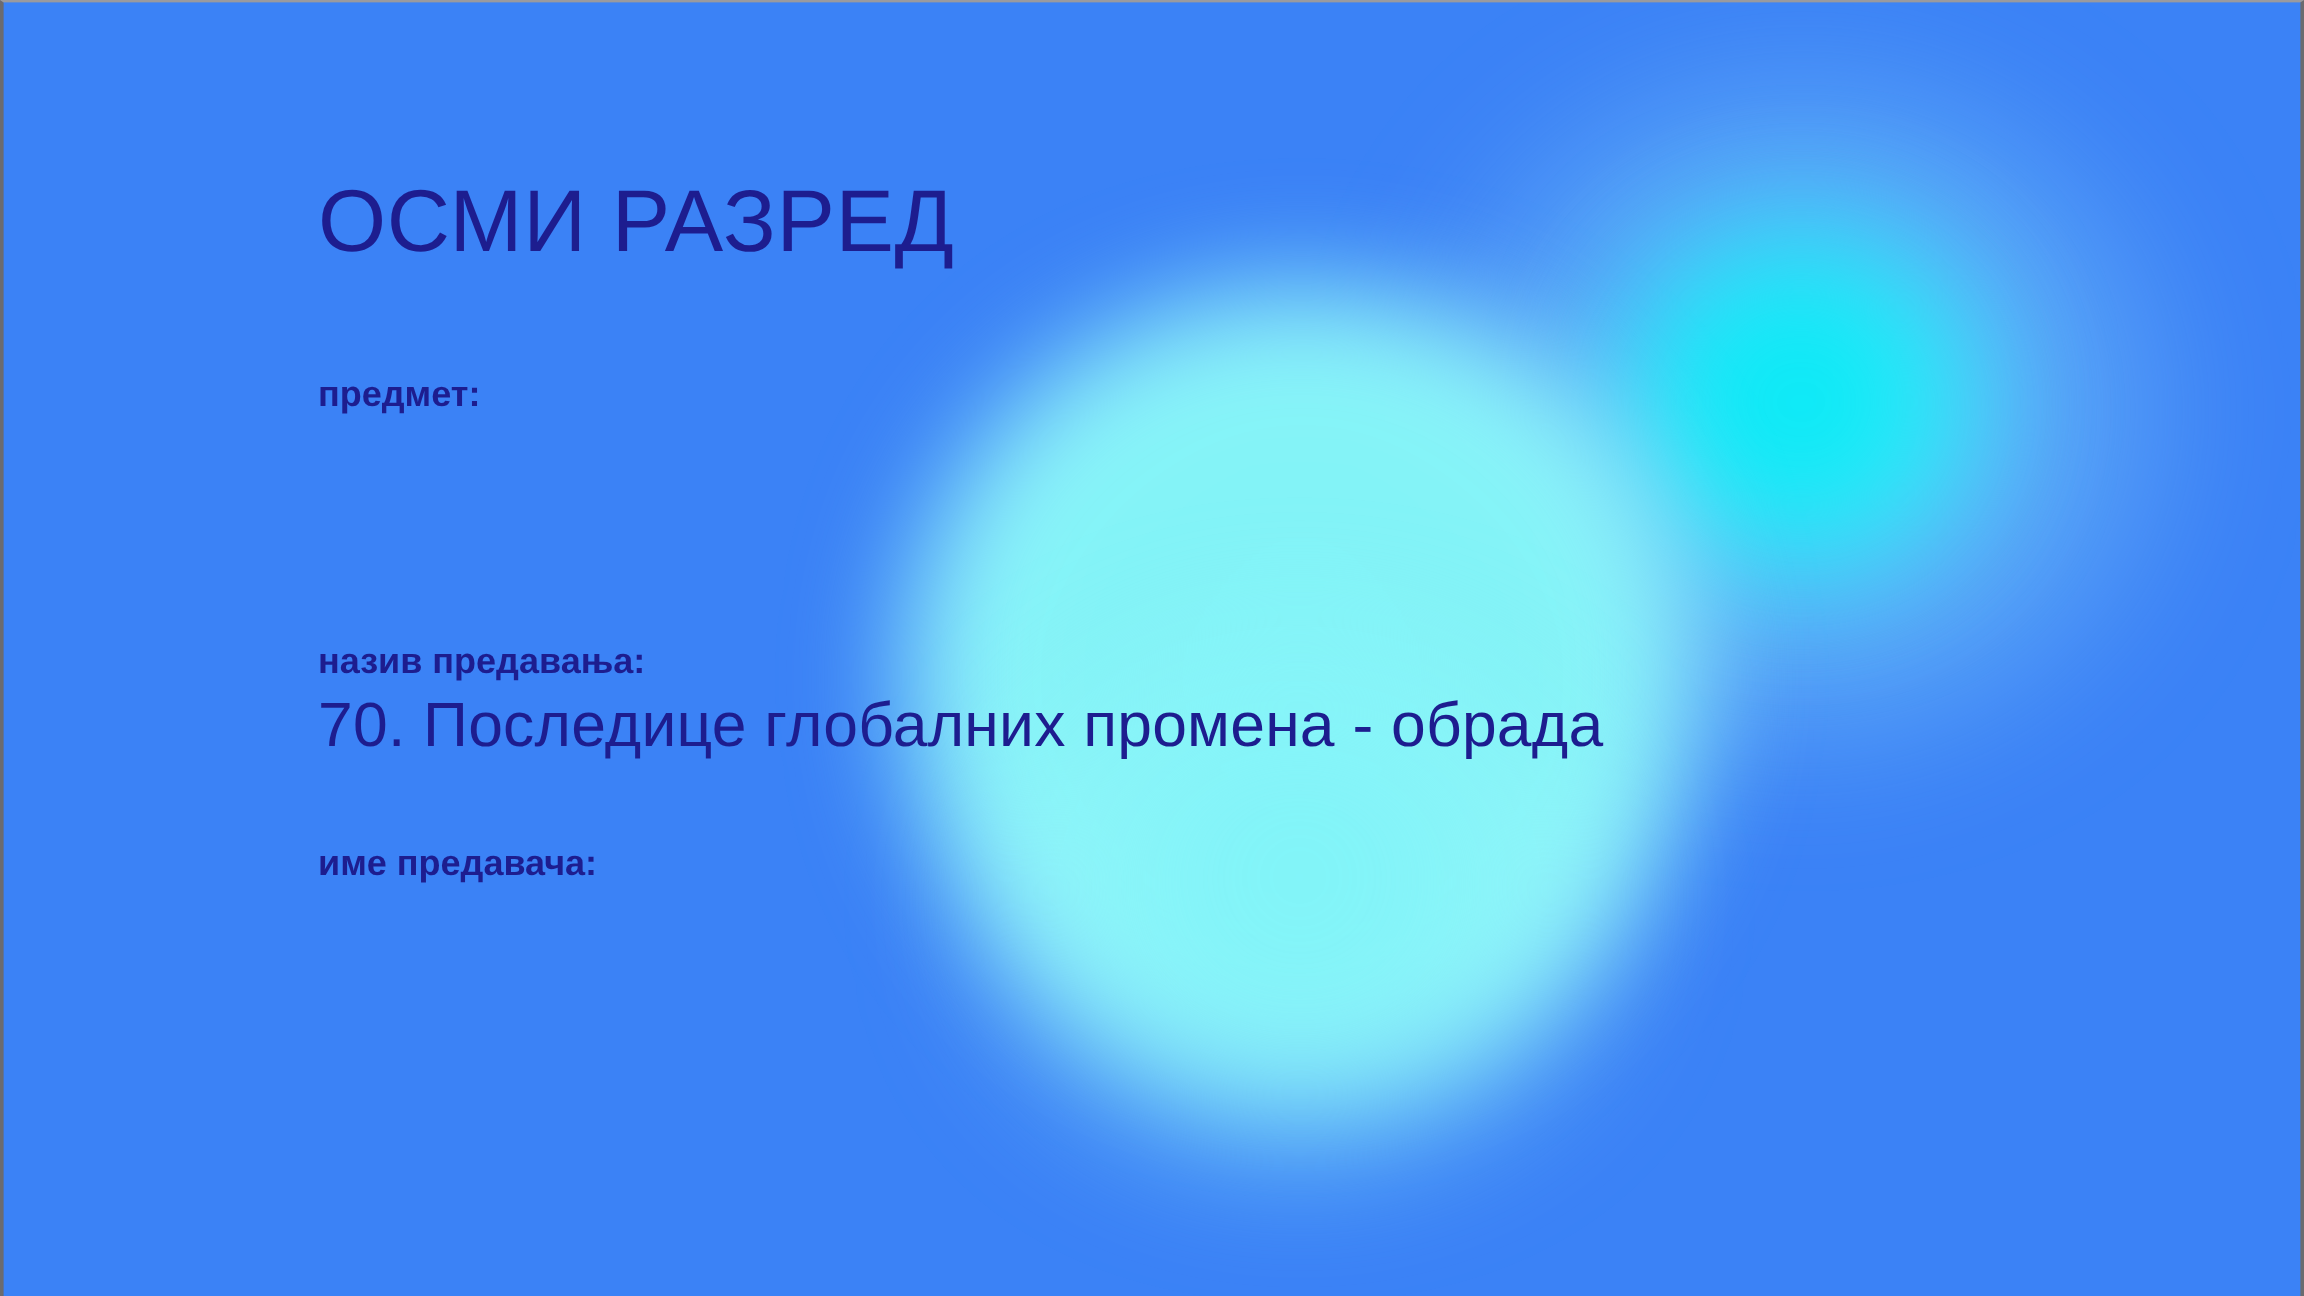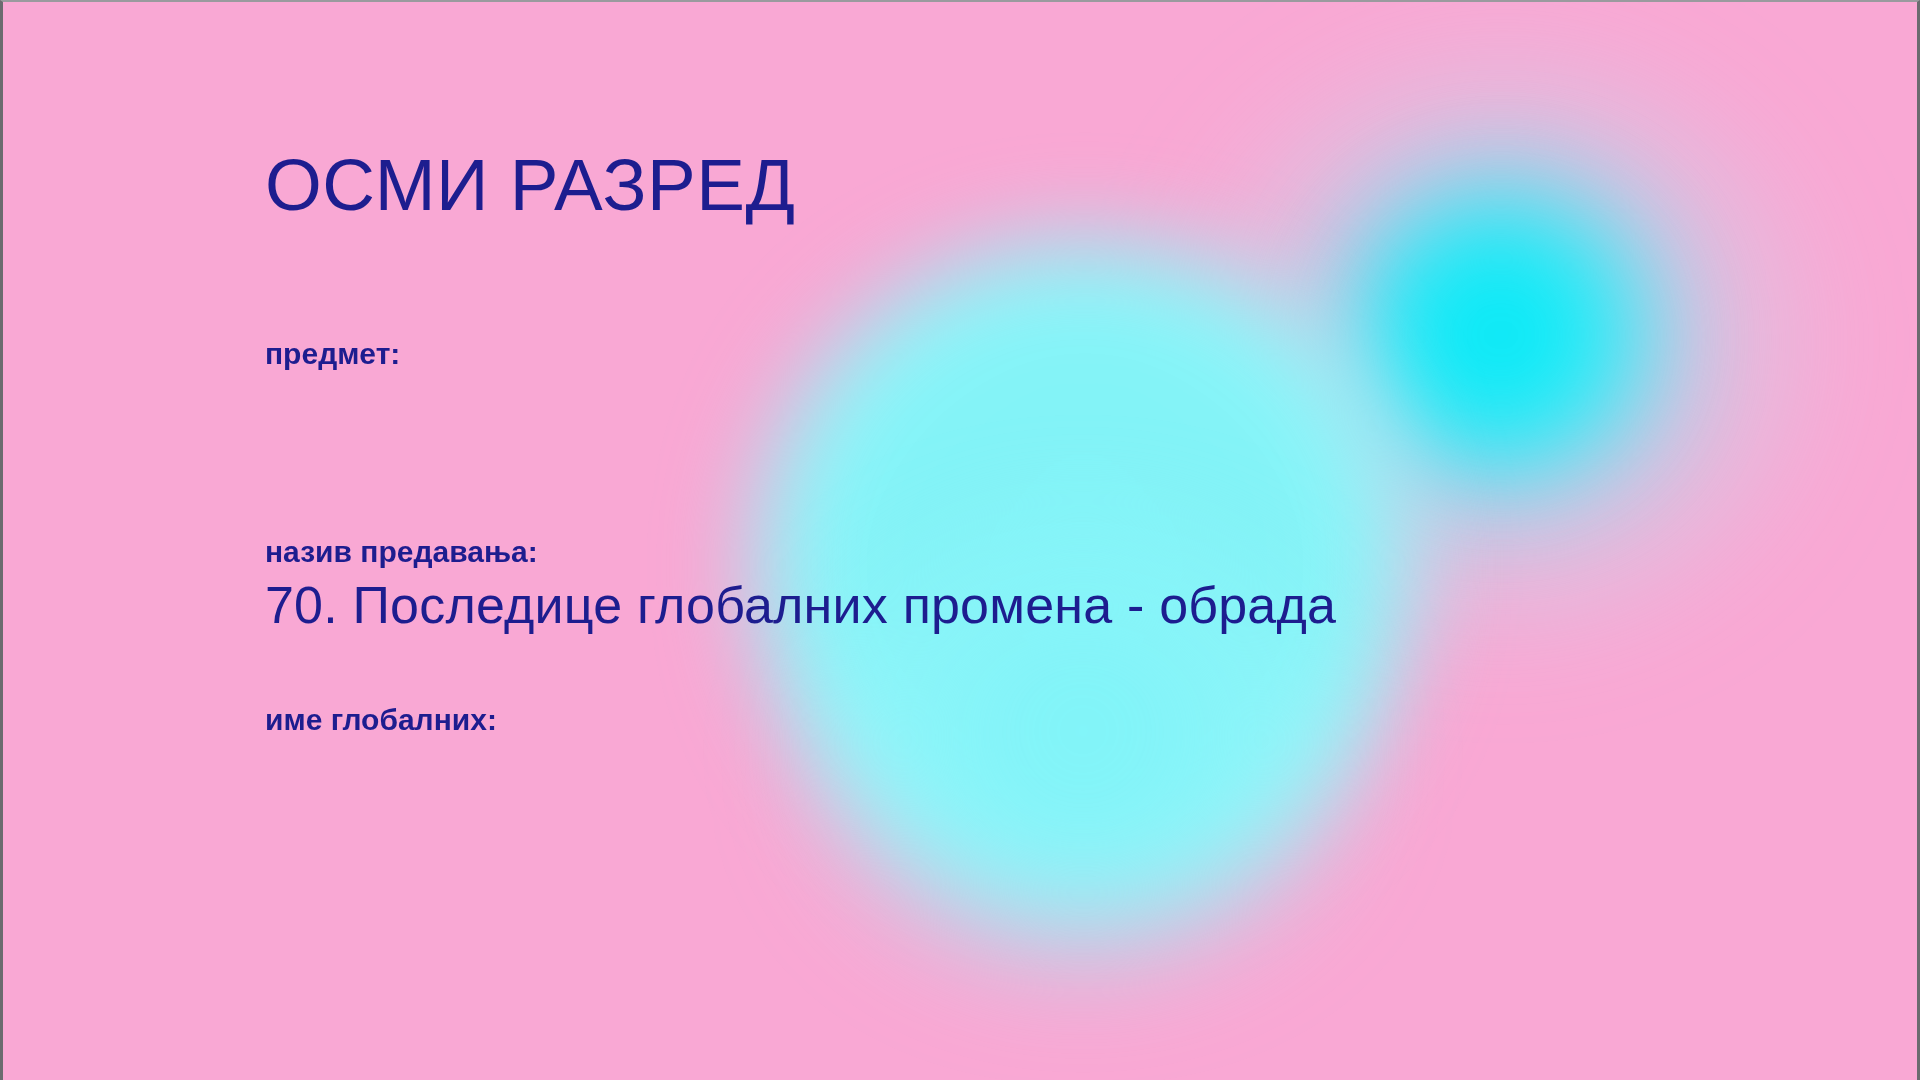--- a/index.html
+++ b/index.html
@@ -6,21 +6,21 @@
   html, body {
     margin: 0;
     padding: 0;
     background: #ffffff;
   }
 
   #stage {
     position: relative;
     width: 1920px;
     height: 1080px;
-    background: #f9a8d4;
+    background: #3b82f6;
     overflow: hidden;
     box-sizing: border-box;
     border-left: 3px solid #6b6b6f;
     border-right: 3px solid #6b6b6f;
     border-top: 2px solid #9a9a9e;
     font-family: "Liberation Sans", "DejaVu Sans", sans-serif;
     -webkit-font-smoothing: antialiased;
   }
 
   
@@ -114,21 +114,21 @@
     line-height: 1;
     color: #1d1d8f;
     white-space: nowrap;
   }
 
   .field-group {
     position: absolute;
     left: 0;
   }
 
-  #group-subject  { top: 334px; }
+  #group-subject  { top: 309px; }
   #group-lecture  { top: 532px; }
   #group-teacher  { top: 700px; }
 
   .field-label {
     margin: 0 0 8px 0;
     font-size: 30px;
     font-weight: 700;
     line-height: 1.18;
     color: #1d1d8f;
     white-space: nowrap;
@@ -163,17 +163,17 @@
     <div class="field-group" id="group-subject">
       <p class="field-label">предмет:</p>
     </div>
 
     <div class="field-group" id="group-lecture">
       <p class="field-label">назив предавања:</p>
       <p class="field-value">70. Последице глобалних промена - обрада</p>
     </div>
 
     <div class="field-group" id="group-teacher">
-      <p class="field-label">име глобалних:</p>
+      <p class="field-label">име предавача:</p>
     </div>
 
   </div>
 </div>
 
 </body></html>

